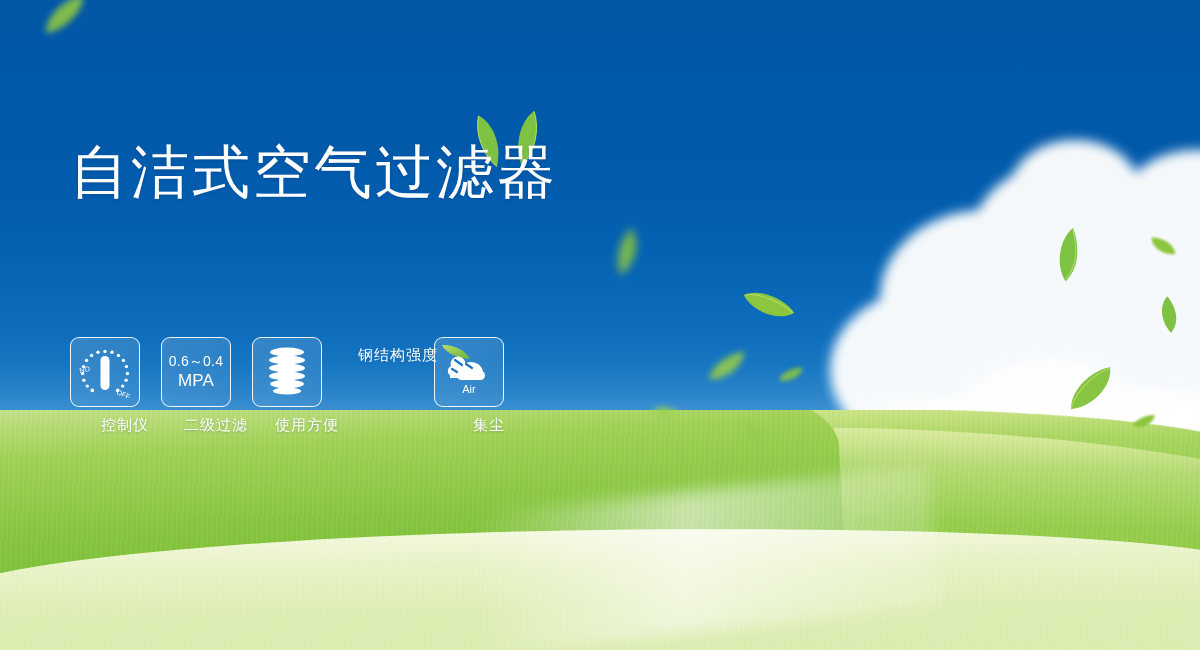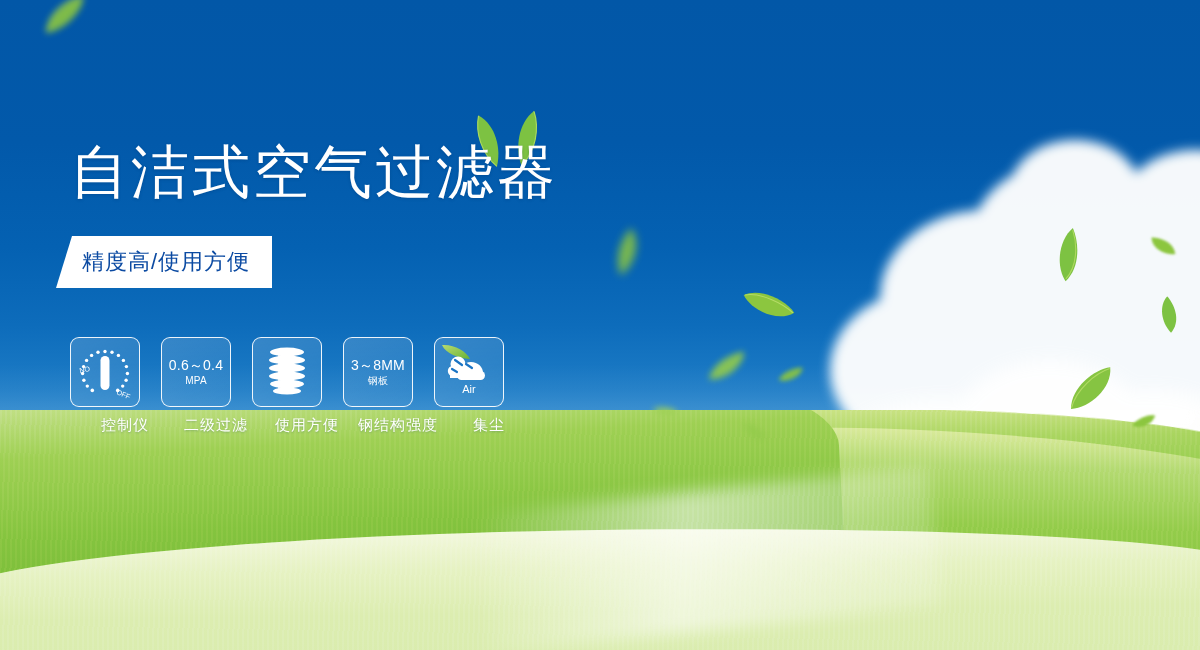--- a/index.html
+++ b/index.html
@@ -180,21 +180,21 @@
     border:1px solid rgba(255,255,255,.92);
     border-radius:9px;
     background:linear-gradient(160deg,rgba(255,255,255,.16),rgba(255,255,255,.04));
     display:flex;align-items:center;justify-content:center;
     position:relative;overflow:hidden;
   }
   .feat .box .txt{
     color:#fff;font-size:14px;line-height:1.25;text-align:center;
     letter-spacing:.2px;white-space:nowrap;
   }
-  .feat .box .txt .l2{font-size:10px;display:block;}
+  .feat .box .txt .l2{font-size:17px;display:block;}
   .feat .cap{
     margin-top:9px;color:#ffffff;font-size:15px;white-space:nowrap;
     letter-spacing:1px;text-shadow:0 1px 2px rgba(0,50,100,.25);margin-left:40px;
   }
 </style>
 </head>
 <body>
 
 <div class="banner">
 
@@ -323,21 +323,20 @@
   </div>
   <div class="leaf" style="left:740px;top:424px;transform:rotate(55deg);filter:blur(3px);opacity:.85;">
     <svg width="28" height="16" viewBox="0 0 28 16">
         <path d="M1 11C6 3 22 0 27 2 23 13 9 16 1 11Z" fill="#93cb4b"></path>
       </svg>
   </div>
 
   <div class="title">自洁式空气过滤器</div>
 
   <div class="subbar">
-    <div class="seg-b">精度高/使用方便</div>
   </div>
 
   <div class="features">
 
     <div class="feat">
       <div class="box">
         <svg width="58" height="56" viewBox="0 0 58 56">
           <g fill="#ffffff">
             <circle cx="29" cy="7.5" r="1.7"></circle>
               <circle cx="22" cy="8.3" r="1.7"></circle>
@@ -391,26 +390,20 @@
             <ellipse cx="26" cy="32" rx="18" ry="4.4"></ellipse>
             <ellipse cx="26" cy="40" rx="17" ry="4.2"></ellipse>
             <ellipse cx="26" cy="47" rx="14" ry="3.6"></ellipse>
           </g>
         </svg>
       </div>
       <div class="cap">使用方便</div>
     </div>
 
     <div class="feat">
-      <div class="box">
-        <div class="txt">
-          <span>3～8MM</span>
-          <span class="l2">钢板</span>
-        </div>
-      </div>
       <div class="cap">钢结构强度</div>
     </div>
 
     <div class="feat">
       <div class="box">
         <svg width="58" height="56" viewBox="0 0 58 56" style="position:relative;z-index:2;">
           <defs>
             <linearGradient id="lfg" x1="0" y1="0" x2="1" y2="1">
               <stop offset="0" stop-color="#bfe06a"></stop>
                 <stop offset="1" stop-color="#6cb52f"></stop>

